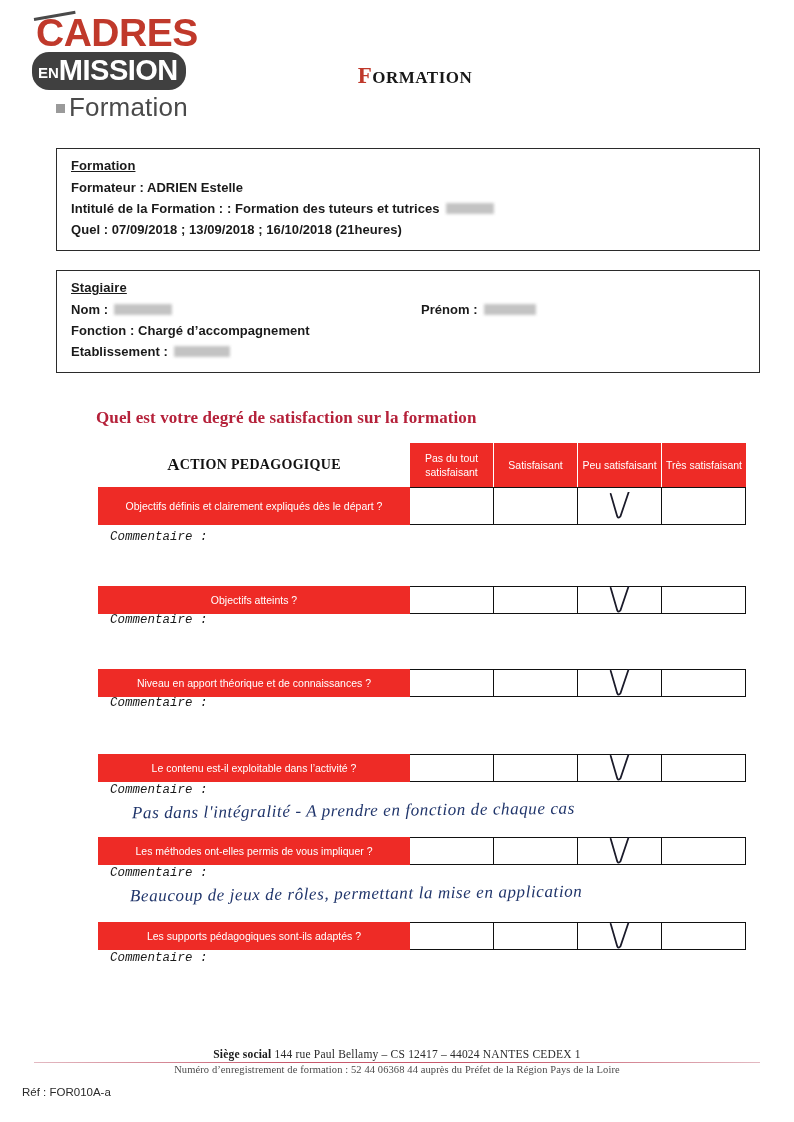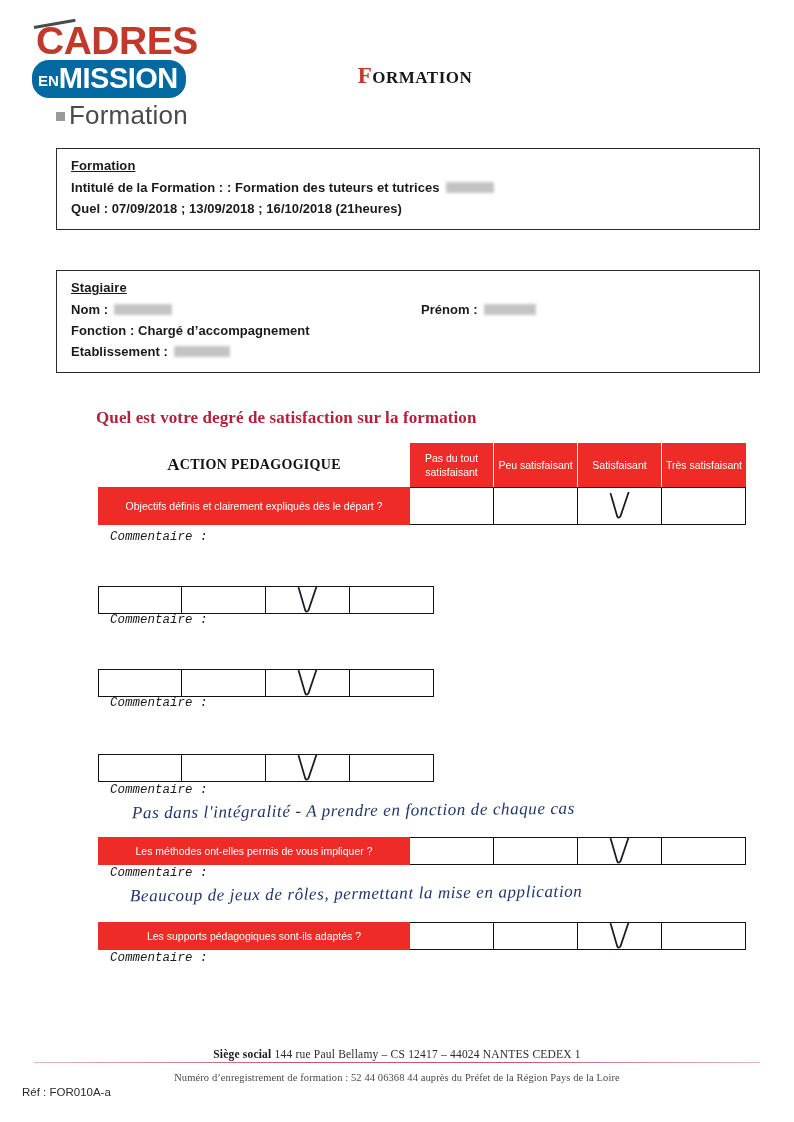--- a/index.html
+++ b/index.html
@@ -14,21 +14,21 @@
     position: relative;
     font-family: "Liberation Sans", sans-serif;
     color: #1a1a1a;
     overflow: hidden;
   }
 
   
   #logo {
     position: absolute;
     left: 22px;
-    top: 22px;
+    top: 14px;
     width: 190px;
   }
   #logo .logo-slash {
     position: absolute;
     left: 12px;
     top: 4px;
     width: 42px;
     height: 3px;
     background: #4a4a4a;
     transform: rotate(-10deg);
@@ -37,21 +37,21 @@
   #logo .logo-cadres {
     font-family: "Liberation Sans", sans-serif;
     font-weight: bold;
     font-size: 39px;
     letter-spacing: -0.5px;
     color: #c0392b;
     line-height: 0.95;
     margin-left: 14px;
   }
   #logo .logo-mission-bar {
-    background: #0369a1;
+    background: #404040;
     color: #ffffff;
     display: inline-block;
     padding: 2px 8px 3px 6px;
     margin-left: 10px;
     margin-top: 1px;
     white-space: nowrap;
     border-radius: 17px;
   }
   #logo .logo-en {
     font-size: 15px;
@@ -276,21 +276,21 @@
     top: 14px;
     width: 726px;
     height: 1.4px;
     background: linear-gradient(to right, #d9a2ad, #b5213a 35%, #b5213a 65%, #d9a2ad);
     opacity: 0.75;
   }
   #footer .f-line1 {
     font-family: "Liberation Serif", serif;
     font-size: 11.5px;
     letter-spacing: 0.2px;
-    margin-bottom: 10px;
+    margin-bottom: 2px;
     color: #2a2a2a;
   }
   #footer .f-line1 b { color: #1a1a1a; }
   #footer .f-line2,
   #footer .f-line3 {
     font-family: "Liberation Serif", serif;
     font-size: 10.5px;
     line-height: 1.6;
     color: #4a4a4a;
     letter-spacing: 0.1px;
@@ -317,20 +317,24 @@
     <span class="logo-square"></span><span class="logo-formation">Formation</span>
   </div>
 </div>
 
 <div id="doc-title">
   <div><span class="cap">F</span><span class="small">ORMATION</span></div>
 </div>
 
 <div class="info-box" id="box-formation">
   <div class="box-heading">Formation</div>
+  <div class="info-row">
+    <span>Formateur :</span>
+    <span>ADRIEN Estelle</span>
+  </div>
   <div class="info-row">
     <span>Intitulé de la Formation : :</span>
     <span>Formation des tuteurs et tutrices</span><span class="r-gap"></span><span class="redacted w2"></span>
   </div>
   <div class="info-row">
     <span>Quel :</span>
     <span>07/09/2018 ; 13/09/2018 ; 16/10/2018  (21heures)</span>
   </div>
 </div>
 
@@ -351,60 +355,63 @@
 
 <div id="section-title">Quel est votre degré de satisfaction sur la formation</div>
 
 <div id="eval-table">
   <div class="eval-head">
     <div class="head-label">
       <span class="cap1">A</span>
         <span>CTION PEDAGOGIQUE</span>
     </div>
     <div class="head-cell">Pas du tout satisfaisant</div>
+    <div class="head-cell">Satisfaisant</div>
     <div class="head-cell">Peu satisfaisant</div>
-    <div class="head-cell">Satisfaisant</div>
     <div class="head-cell">Très satisfaisant</div>
   </div>
   <div id="rows-host">
       <div class="q-row" style="top: 44px;">
         <div class="q-label" style="height: 38px;">Objectifs définis et clairement expliqués dès le départ ?</div>
         <div class="q-cell" style="height: 38px;"></div>
         <div class="q-cell" style="height: 38px;"></div>
         <div class="q-cell" style="height: 38px;">
           <svg class="check" viewBox="0 0 26 30">
             <path d="M3 2 L10 26 Q11.5 29 13.5 26 L23 -2" fill="none" stroke="#1b1b2a" stroke-width="1.9" stroke-linecap="round"></path>
           </svg>
         </div>
         <div class="q-cell" style="height: 38px;"></div>
       </div>
       <div class="comment-label" style="top: 87px;">Commentaire :</div>
       <div class="q-row" style="top: 143px;">
+        <div class="q-label" style="height: 28px;">Objectifs atteints ?</div>
         <div class="q-cell" style="height: 28px;"></div>
         <div class="q-cell" style="height: 28px;"></div>
         <div class="q-cell" style="height: 28px;">
           <svg class="check" viewBox="0 0 26 30">
             <path d="M3 2 L10 26 Q11.5 29 13.5 26 L23 -2" fill="none" stroke="#1b1b2a" stroke-width="1.9" stroke-linecap="round"></path>
           </svg>
         </div>
         <div class="q-cell" style="height: 28px;"></div>
       </div>
       <div class="comment-label" style="top: 170px;">Commentaire :</div>
       <div class="q-row" style="top: 226px;">
+        <div class="q-label" style="height: 28px;">Niveau en apport théorique et de connaissances ?</div>
         <div class="q-cell" style="height: 28px;"></div>
         <div class="q-cell" style="height: 28px;"></div>
         <div class="q-cell" style="height: 28px;">
           <svg class="check" viewBox="0 0 26 30">
             <path d="M3 2 L10 26 Q11.5 29 13.5 26 L23 -2" fill="none" stroke="#1b1b2a" stroke-width="1.9" stroke-linecap="round"></path>
           </svg>
         </div>
         <div class="q-cell" style="height: 28px;"></div>
       </div>
       <div class="comment-label" style="top: 253px;">Commentaire :</div>
       <div class="q-row" style="top: 311px;">
+        <div class="q-label" style="height: 28px;">Le contenu est-il exploitable dans l’activité ?</div>
         <div class="q-cell" style="height: 28px;"></div>
         <div class="q-cell" style="height: 28px;"></div>
         <div class="q-cell" style="height: 28px;">
           <svg class="check" viewBox="0 0 26 30">
             <path d="M3 2 L10 26 Q11.5 29 13.5 26 L23 -2" fill="none" stroke="#1b1b2a" stroke-width="1.9" stroke-linecap="round"></path>
           </svg>
         </div>
         <div class="q-cell" style="height: 28px;"></div>
       </div>
       <div class="comment-label" style="top: 340px;">Commentaire :</div>

